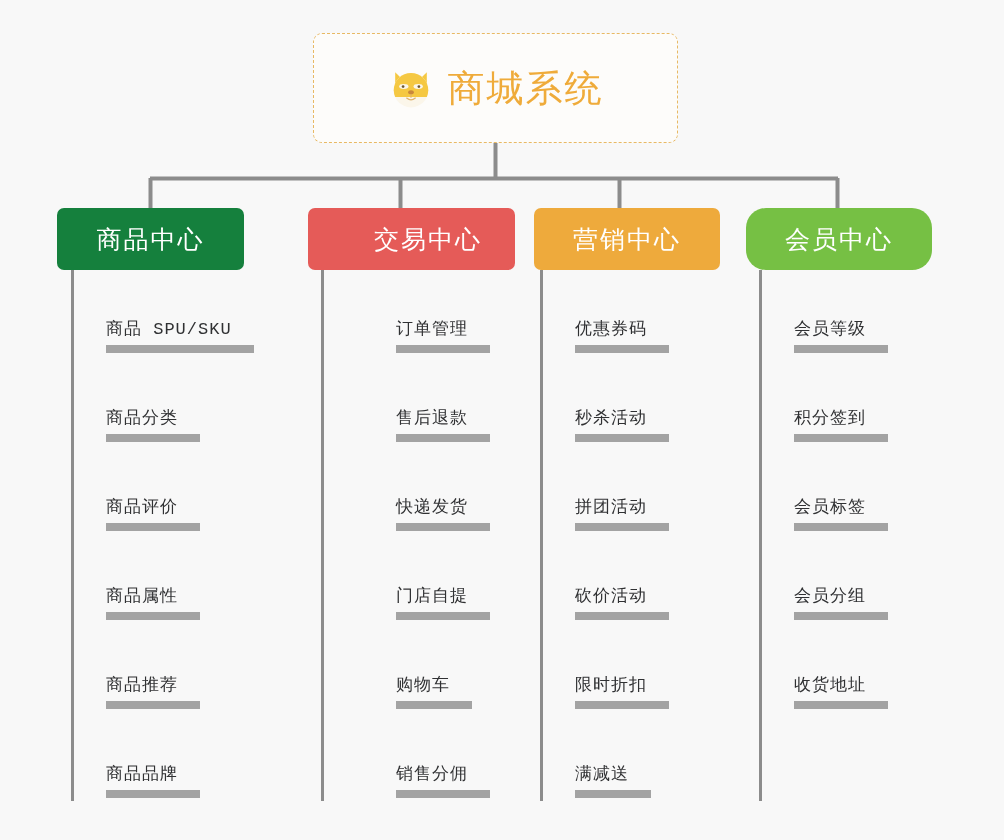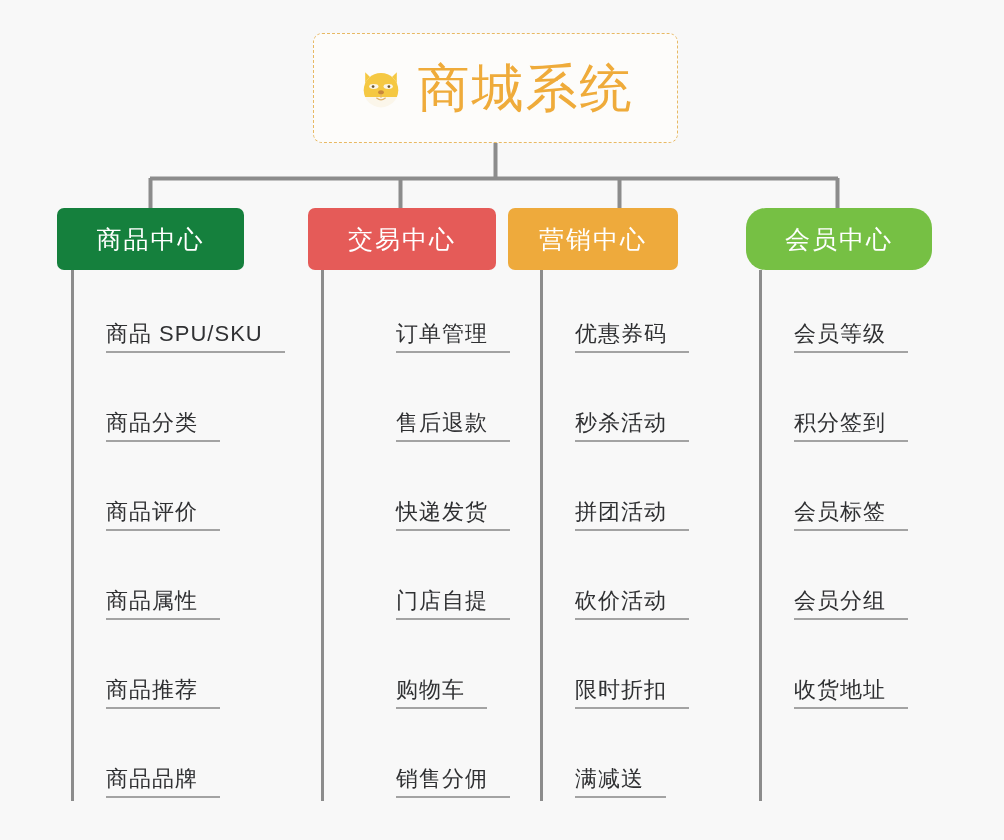--- a/index.html
+++ b/index.html
@@ -49,21 +49,21 @@
     justify-content: center;
     gap: 14px;
   }
   .root-icon {
     width: 46px;
     height: 46px;
     flex: 0 0 auto;
     display: block;
   }
   .root-title {
-    font-size: 52px;
+    font-size: 37px;
     color: #efab3a;
     letter-spacing: 2px;
     line-height: 1;
     white-space: nowrap;
     text-align: right;
   }
 
   
   .category-header {
     position: absolute;
@@ -87,27 +87,28 @@
   .leaf-item {
     position: relative;
     height: 89px;
     box-sizing: border-box;
     display: flex;
     align-items: flex-end;
     padding-left: 34px;
     padding-bottom: 6px;
   }
   .leaf-label {
-    font-size: 22px;
+    font-size: 17px;
     color: #303133;
     letter-spacing: 1px;
     white-space: nowrap;
     line-height: 1.1;
-    border-bottom: 2px solid #a3a3a3;
+    border-bottom: 8px solid #a3a3a3;
     padding: 0 22px 5px 0;
+    font-family: Liberation Mono, monospace;
   }
 </style>
 </head>
 <body>
 
 <div id="mindmap">
 
   <svg class="connectors" viewBox="0 0 1004 840" width="1004" height="840" aria-hidden="true">
 
     <line x1="495.5" y1="143" x2="495.5" y2="178" stroke="#8c8c8c" stroke-width="4"></line>
@@ -159,21 +160,21 @@
       <span class="leaf-label">商品属性</span>
     </div>
     <div class="leaf-item">
       <span class="leaf-label">商品推荐</span>
     </div>
     <div class="leaf-item">
       <span class="leaf-label">商品品牌</span>
     </div>
   </div>
 
-  <div class="category-header" style="left:308px; width:188px; background:#e55b58;">
+  <div class="category-header" style="left:308px; width:174px; background:#e55b58;padding-left:33px;">
     <span>交易中心</span>
   </div>
   <div class="branch-items" style="left:322px;padding-left:40px;">
     <div class="leaf-item">
       <span class="leaf-label">订单管理</span>
     </div>
     <div class="leaf-item">
       <span class="leaf-label">售后退款</span>
     </div>
     <div class="leaf-item">
@@ -183,21 +184,21 @@
       <span class="leaf-label">门店自提</span>
     </div>
     <div class="leaf-item">
       <span class="leaf-label">购物车</span>
     </div>
     <div class="leaf-item">
       <span class="leaf-label">销售分佣</span>
     </div>
   </div>
 
-  <div class="category-header" style="left:508px; width:170px; background:#eeaa3c;">
+  <div class="category-header" style="left:534px; width:186px; background:#eeaa3c;">
     <span>营销中心</span>
   </div>
   <div class="branch-items" style="left:541px;">
     <div class="leaf-item">
       <span class="leaf-label">优惠券码</span>
     </div>
     <div class="leaf-item">
       <span class="leaf-label">秒杀活动</span>
     </div>
     <div class="leaf-item">

